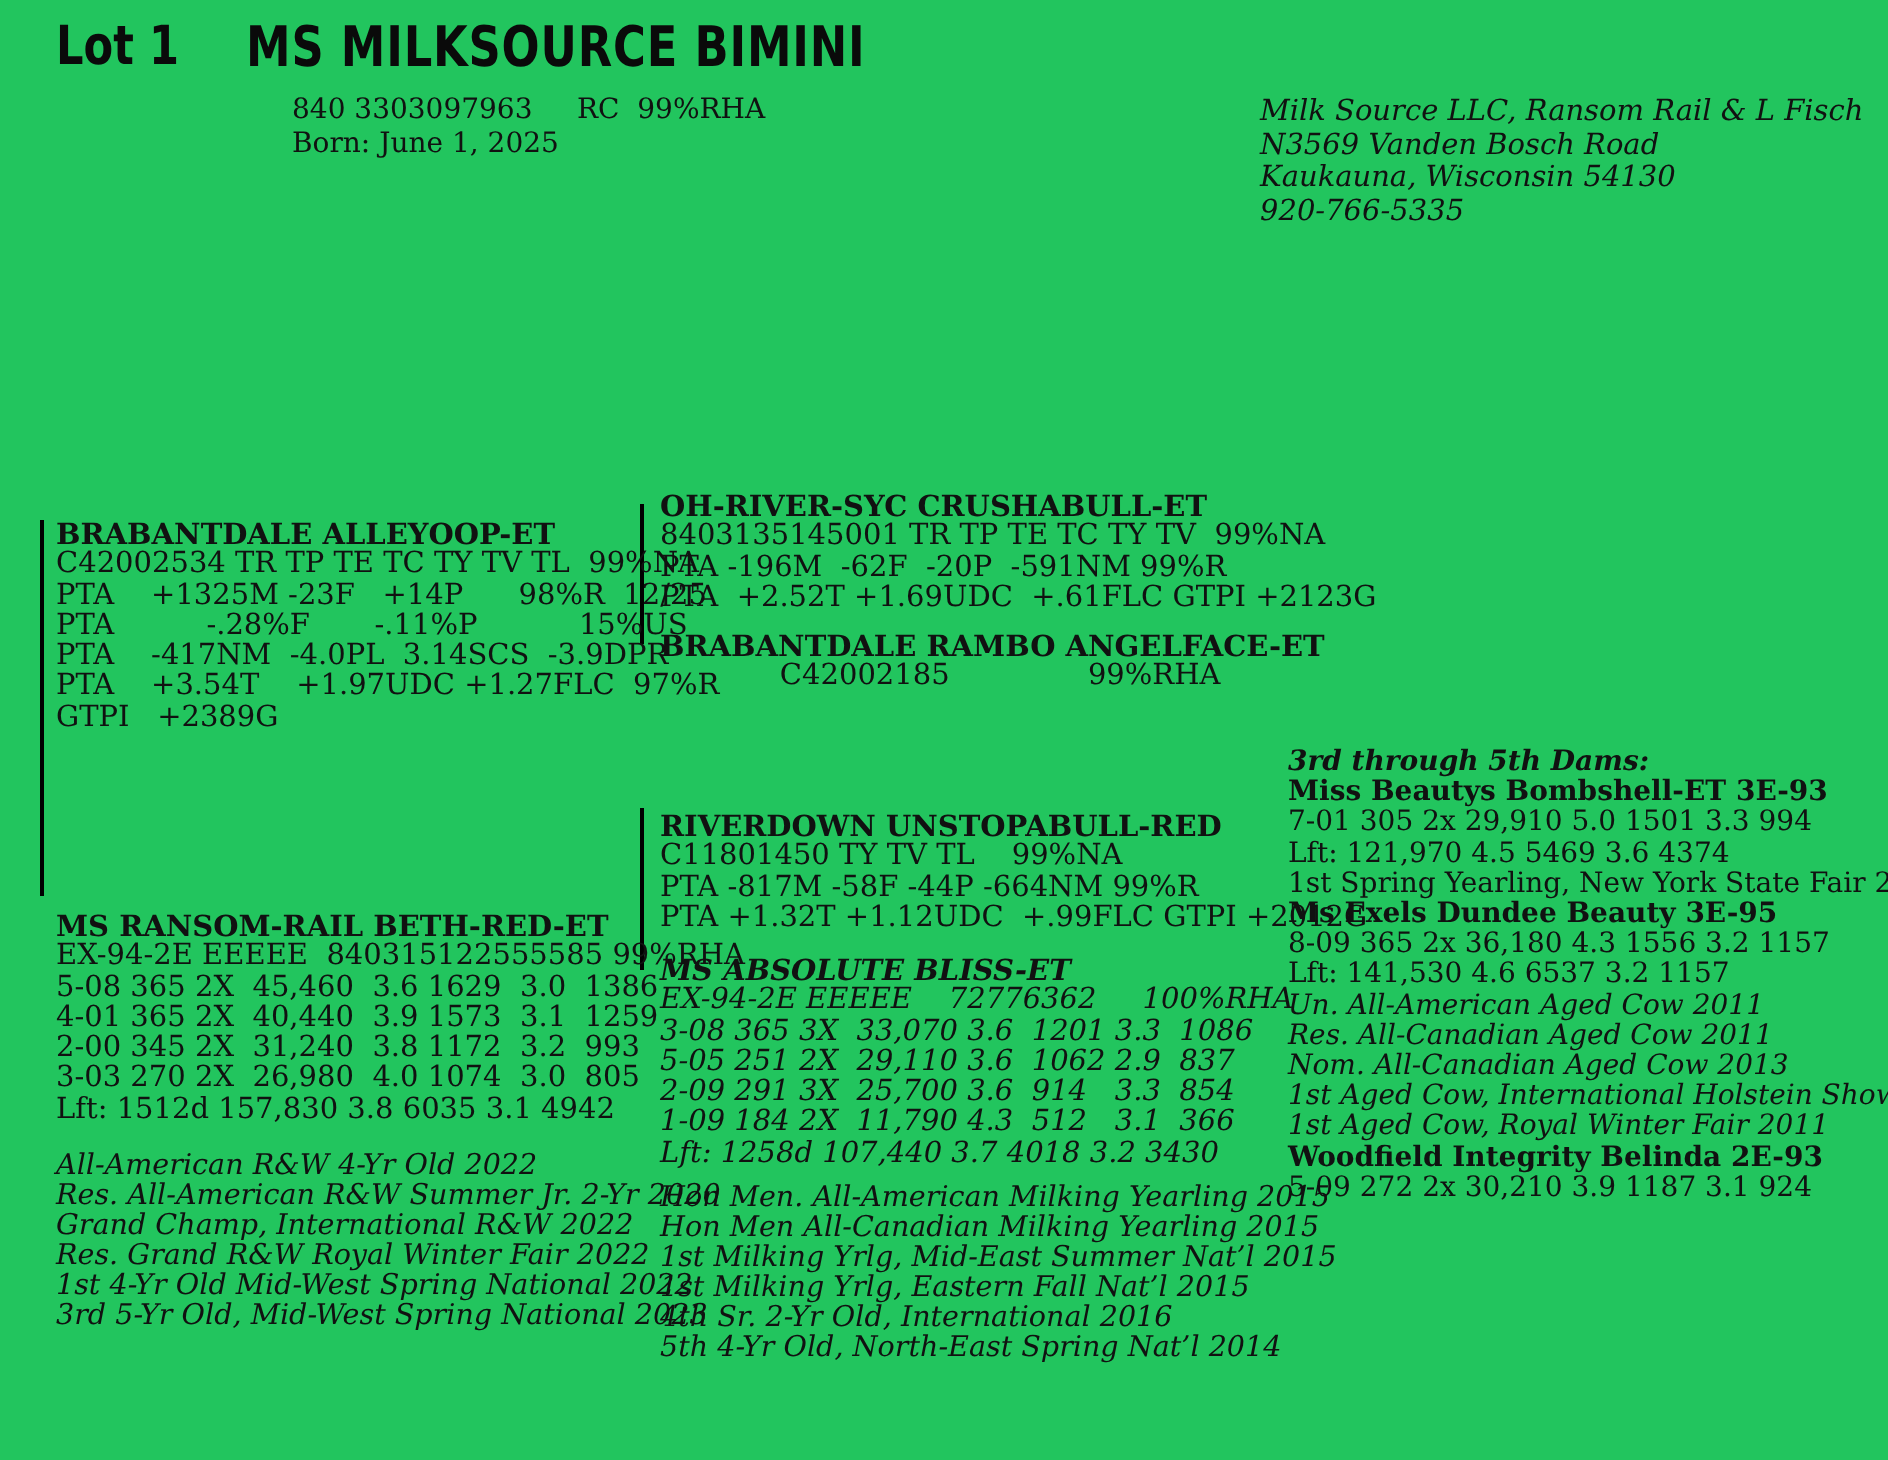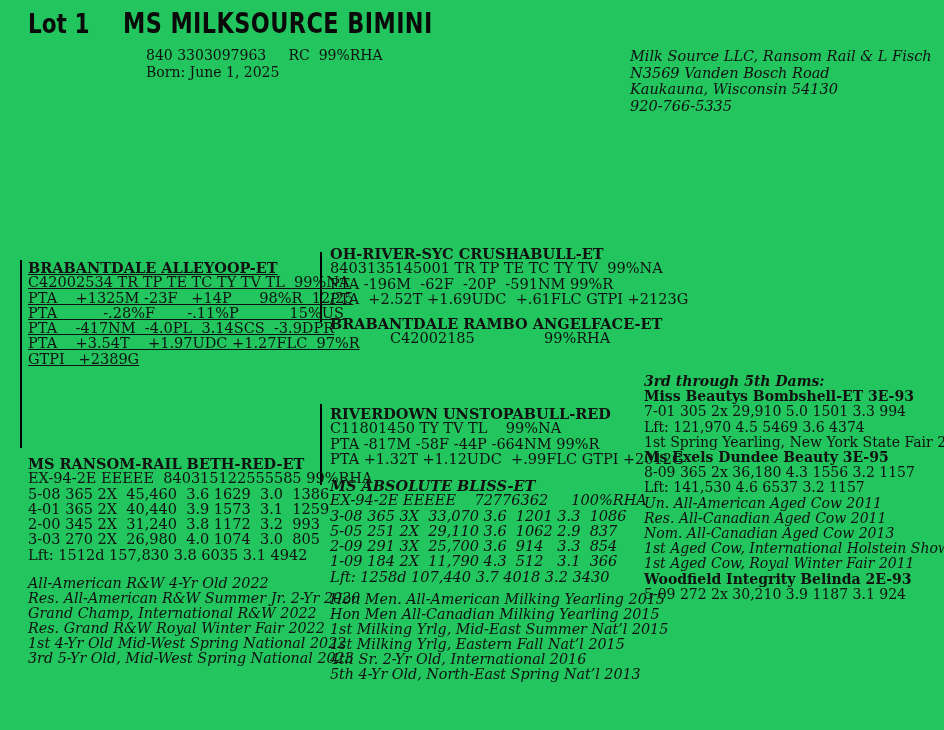--- a/index.html
+++ b/index.html
@@ -40,21 +40,21 @@
       <div class="line">Milk Source LLC, Ransom Rail &amp; L Fisch</div>
       <div class="line">N3569 Vanden Bosch Road</div>
       <div class="line">Kaukauna, Wisconsin 54130</div>
       <div class="line">920-766-5335</div>
     </div>
 
   <div class="vline" style="left:20px; top:260px; height:188px;"></div>
   <div class="vline" style="left:320px; top:252px; height:70px;"></div>
   <div class="vline" style="left:320px; top:404px; height:81px;"></div>
 
-  <div class="abs ped" style="left:28px; top:260px;text-decoration:underline;">
+  <div class="abs ped" style="left:28px; top:260px;">
     <div class="name">BRABANTDALE ALLEYOOP-ET</div>
     <div>
         <div class="line">C42002534 TR TP TE TC TY TV TL  99%NA</div>
         <div class="line">PTA    +1325M -23F   +14P      98%R  12/25</div>
         <div class="line">PTA          -.28%F       -.11%P           15%US</div>
         <div class="line">PTA    -417NM  -4.0PL  3.14SCS  -3.9DPR</div>
         <div class="line">PTA    +3.54T    +1.97UDC +1.27FLC  97%R</div>
         <div class="line">GTPI   +2389G</div>
       </div>
   </div>
@@ -116,21 +116,21 @@
       <div class="line">1st 4-Yr Old Mid-West Spring National 2022</div>
       <div class="line">3rd 5-Yr Old, Mid-West Spring National 2023</div>
     </div>
 
   <div class="abs awards" style="left:330px; top:592px;">
       <div class="line">Hon Men. All-American Milking Yearling 2015</div>
       <div class="line">Hon Men All-Canadian Milking Yearling 2015</div>
       <div class="line">1st Milking Yrlg, Mid-East Summer Nat’l 2015</div>
       <div class="line">1st Milking Yrlg, Eastern Fall Nat’l 2015</div>
       <div class="line">4th Sr. 2-Yr Old, International 2016</div>
-      <div class="line">5th 4-Yr Old, North-East Spring Nat’l 2013</div>
+      <div class="line">5th 4-Yr Old, North-East Spring Nat’l 2014</div>
     </div>
 
   <div class="abs rightcol" style="left:632px; top:374px; width:310px;">
     <div class="heading line">3rd through 5th Dams:</div>
 
     <div>
       <div class="damname line">Miss Beautys Bombshell-ET 3E-93</div>
       <div>
           <div class="line">7-01 305 2x 29,910 5.0 1501 3.3 994</div>
           <div class="line">Lft: 121,970 4.5 5469 3.6 4374</div>

